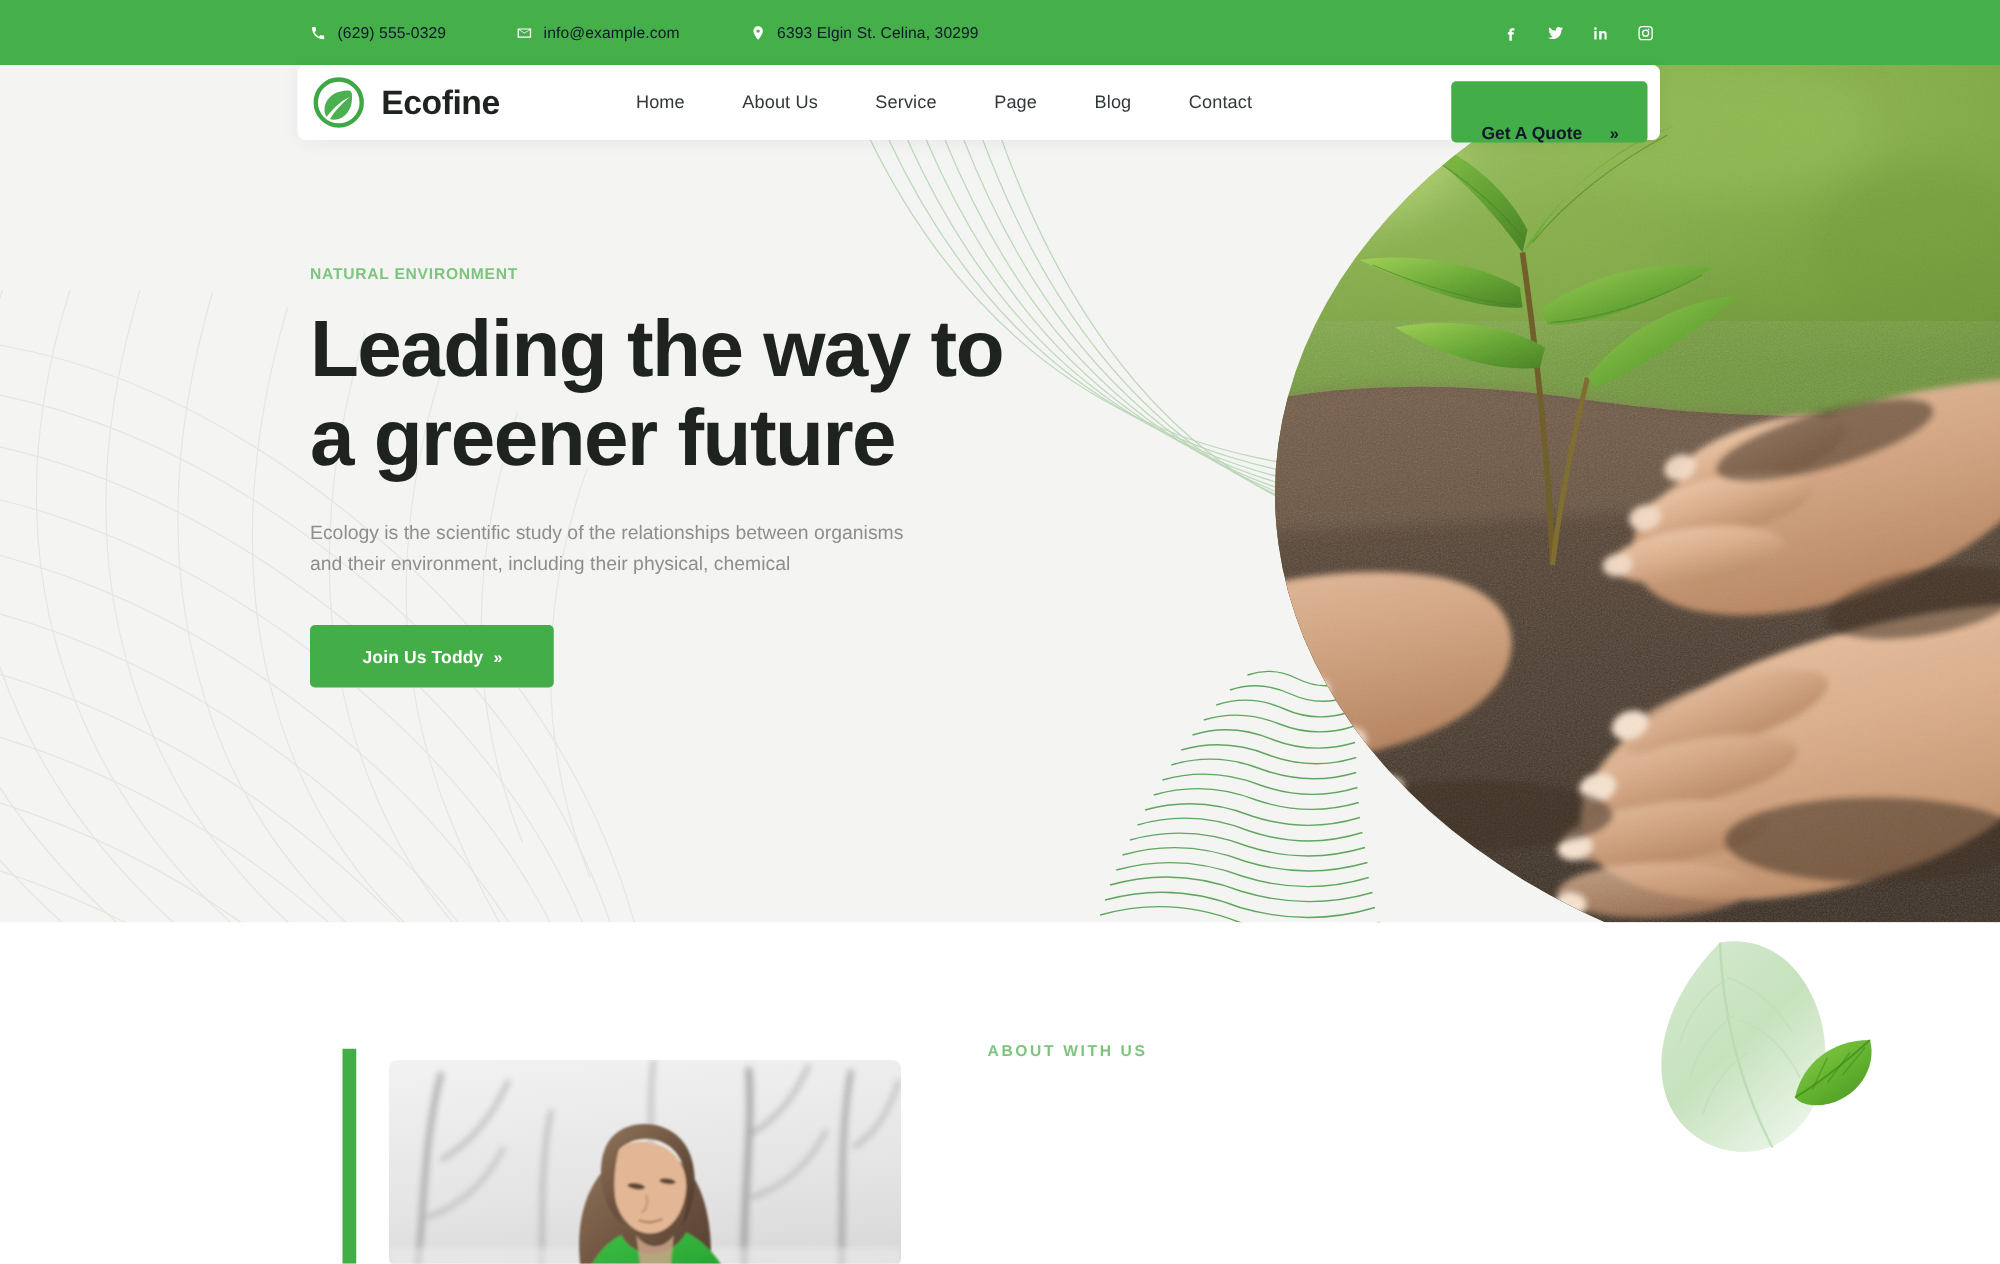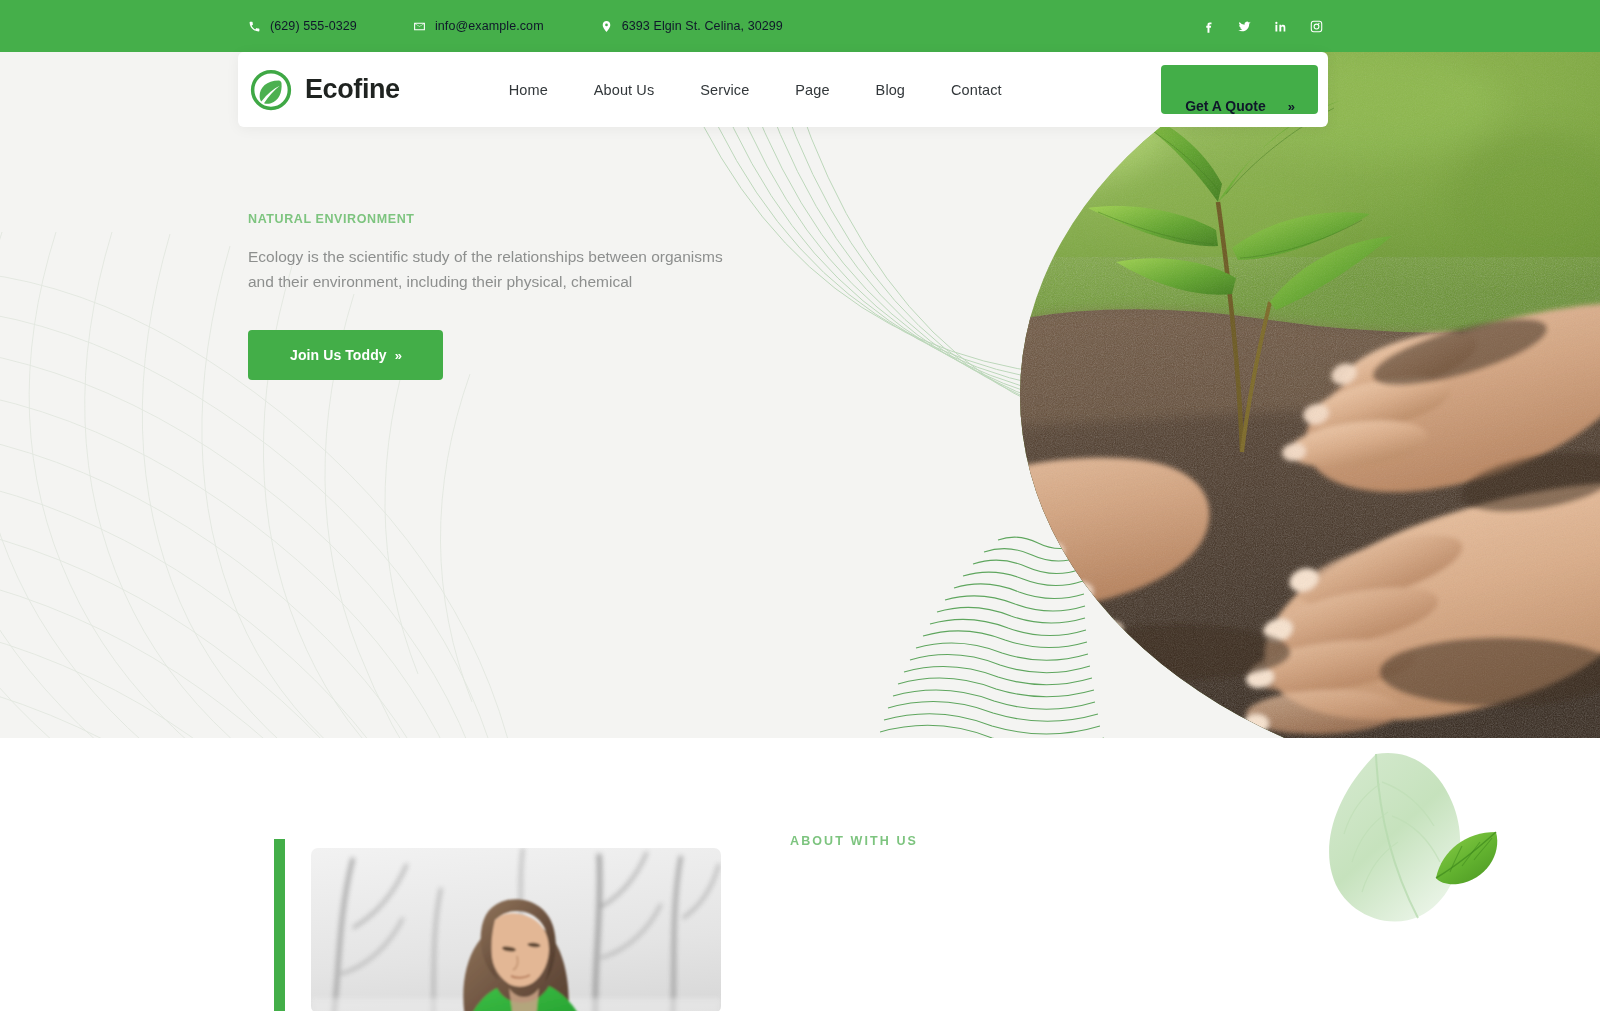--- a/index.html
+++ b/index.html
@@ -73,21 +73,21 @@
     display:inline-flex; align-items:center; gap:8px;
     background:#43ae48; color:#fff; border:none; cursor:pointer;
     font-size:14px; font-weight:700; letter-spacing:.1px;
     padding:17px 42px; border-radius:4px;
     font-family:"Liberation Sans", sans-serif;
   }
   .btn-green .chev{ font-size:13px; letter-spacing:-1px; }
 
   
   .header-card{
-    position:absolute; left:238px; top:52px; width:1090px; height:75px;
+    position:absolute; left:238px; top:52px; width:1090px; height:60px;
     background:#ffffff; border-radius:6px; z-index:10;
     display:flex; align-items:center;
     box-shadow:0 2px 14px rgba(0,0,0,.05);
   }
   .brand{ display:flex; align-items:center; gap:13px; margin-left:12px; }
   .brand-mark{ width:42px; height:42px; display:block; }
   .brand-name{ font-size:27px; font-weight:700; color:#1f2320; letter-spacing:-.4px; }
   .nav{ display:flex; align-items:center; gap:0; margin-left:86px; }
   .nav-item{
     font-size:14.5px; color:#32373a; padding:0 23px; cursor:pointer;
@@ -393,20 +393,22 @@
           <ellipse cx="560" cy="620" rx="120" ry="34"></ellipse>
         </g>
         <g filter="url(#grain)" opacity="0.13">
             <rect width="660" height="686"></rect>
           </g>
       </svg>
     </div>
 
     <div class="hero-text">
       <div class="eyebrow">NATURAL ENVIRONMENT</div>
+      <h1 class="hero-title">Leading the way to
+a greener future</h1>
       <p class="hero-desc">Ecology is the scientific study of the relationships between organisms
 and their environment, including their physical, chemical</p>
       <button class="btn-green">
         <span>Join Us Toddy</span>
         <span class="chev">»</span>
       </button>
     </div>
   </div>
 
   <div class="header-card">

